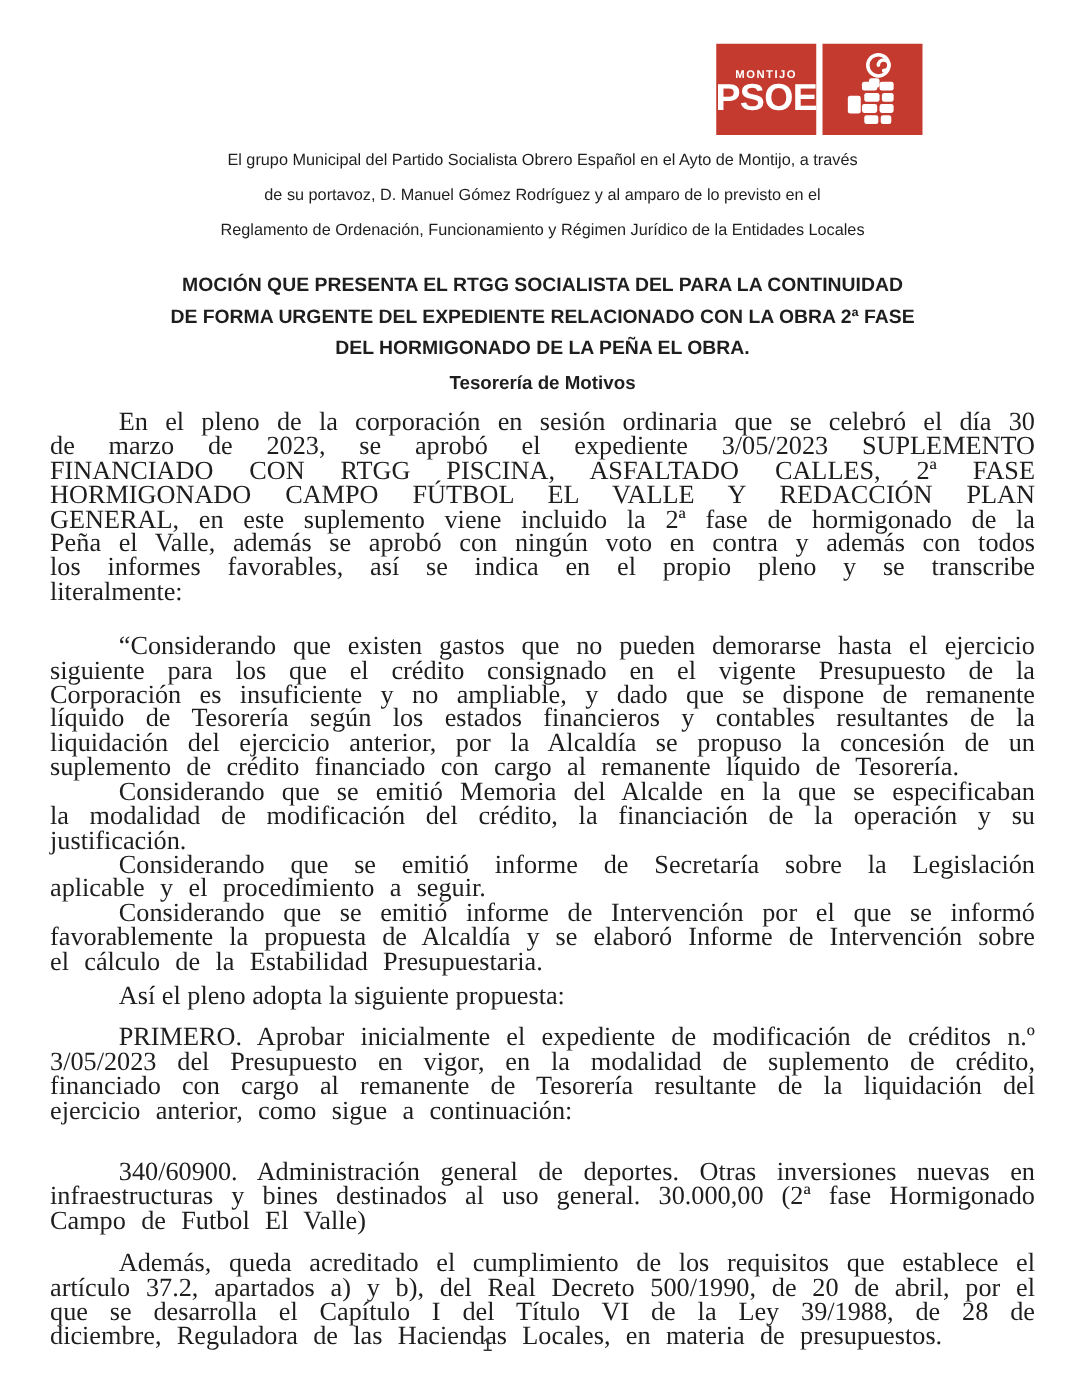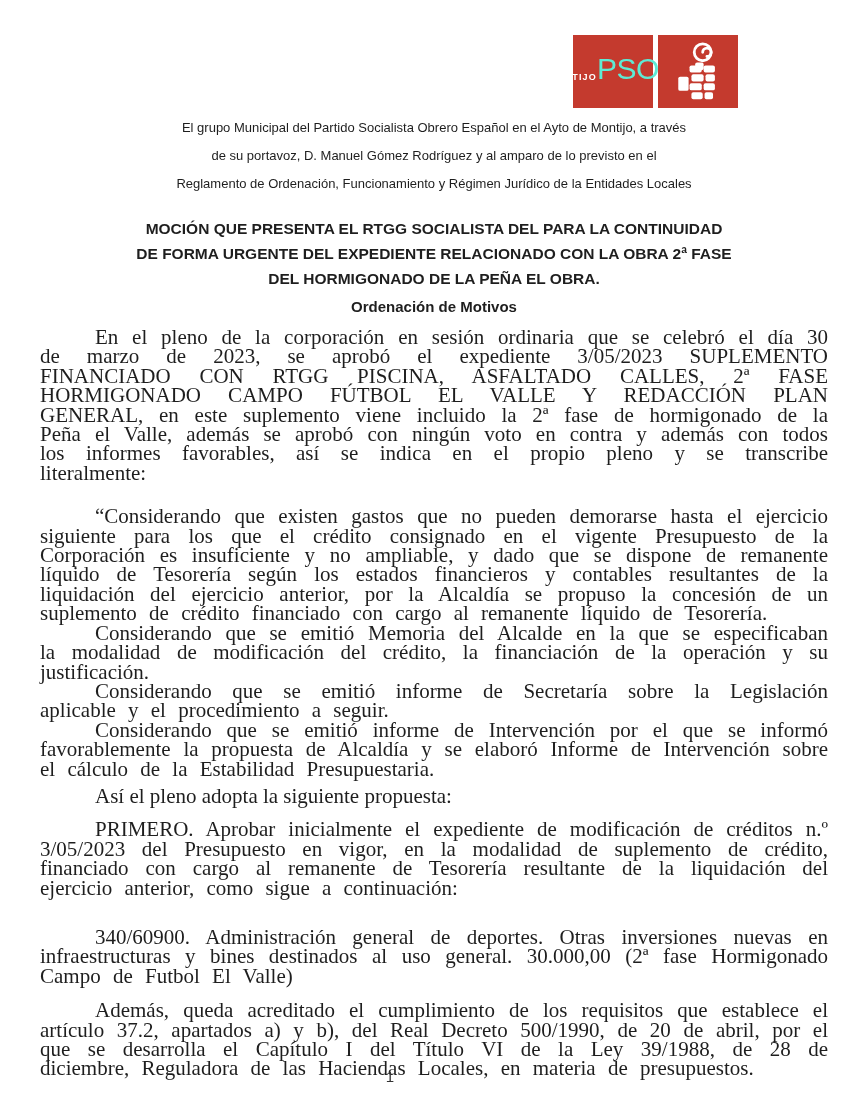--- a/index.html
+++ b/index.html
@@ -19,35 +19,35 @@
     top: 35px;
     left: 573px;
     display: flex;
     gap: 5px;
   }
   .logo-box {
     width: 80px;
     height: 73px;
     background: #c43a2e;
     display: flex;
-    flex-direction: row;
+    flex-direction: column;
     align-items: center;
     justify-content: center;
   }
   .logo-region {
     color: #ffffff;
     font-size: 9px;
     font-weight: bold;
     letter-spacing: 1.2px;
     margin-top: 10px;
   }
   .logo-brand {
-    color: #5eead4;
+    color: #ffffff;
     font-size: 30px;
-    font-weight: normal;
+    font-weight: bold;
     letter-spacing: -0.5px;
     line-height: 30px;
     margin-bottom: 6px;
   }
 
   
   .content {
     padding: 0 35px 0 40px;
   }
   .intro {
@@ -137,21 +137,21 @@
       <div>de su portavoz, D. Manuel Gómez Rodríguez y al amparo de lo previsto en el</div>
       <div>Reglamento de Ordenación, Funcionamiento y Régimen Jurídico de la Entidades Locales</div>
     </div>
 
     <div class="title">
       <div>MOCIÓN QUE PRESENTA EL RTGG SOCIALISTA DEL PARA LA CONTINUIDAD</div>
       <div>DE FORMA URGENTE DEL EXPEDIENTE RELACIONADO CON LA OBRA 2ª FASE</div>
       <div>DEL HORMIGONADO DE LA PEÑA EL OBRA.</div>
     </div>
 
-    <div class="subtitle">Ordenación de Motivos</div>
+    <div class="subtitle">Tesorería de Motivos</div>
 
     <p class="para mt-first">En el pleno de la corporación en sesión ordinaria que se celebró el día 30 de marzo de 2023, se aprobó el expediente 3/05/2023 SUPLEMENTO FINANCIADO CON RTGG PISCINA, ASFALTADO CALLES, 2ª FASE HORMIGONADO CAMPO FÚTBOL EL VALLE Y REDACCIÓN PLAN GENERAL, en este suplemento viene incluido la 2ª fase de hormigonado de la Peña el Valle, además se aprobó con ningún voto en contra y además con todos los informes favorables, así se indica en el propio pleno y se transcribe literalmente:</p>
 
     <div class="quote-block mt-block">
       <p class="para">“Considerando que existen gastos que no pueden demorarse hasta el ejercicio siguiente para los que el crédito consignado en el vigente Presupuesto de la Corporación es insuficiente y no ampliable, y dado que se dispone de remanente líquido de Tesorería según los estados financieros y contables resultantes de la liquidación del ejercicio anterior, por la Alcaldía se propuso la concesión de un suplemento de crédito financiado con cargo al remanente líquido de Tesorería.</p>
       <p class="para">Considerando que se emitió Memoria del Alcalde en la que se especificaban la modalidad de modificación del crédito, la financiación de la operación y su justificación.</p>
       <p class="para">Considerando que se emitió informe de Secretaría sobre la Legislación aplicable y el procedimiento a seguir.</p>
       <p class="para">Considerando que se emitió informe de Intervención por el que se informó favorablemente la propuesta de Alcaldía y se elaboró Informe de Intervención sobre el cálculo de la Estabilidad Presupuestaria.</p>
     </div>
 

